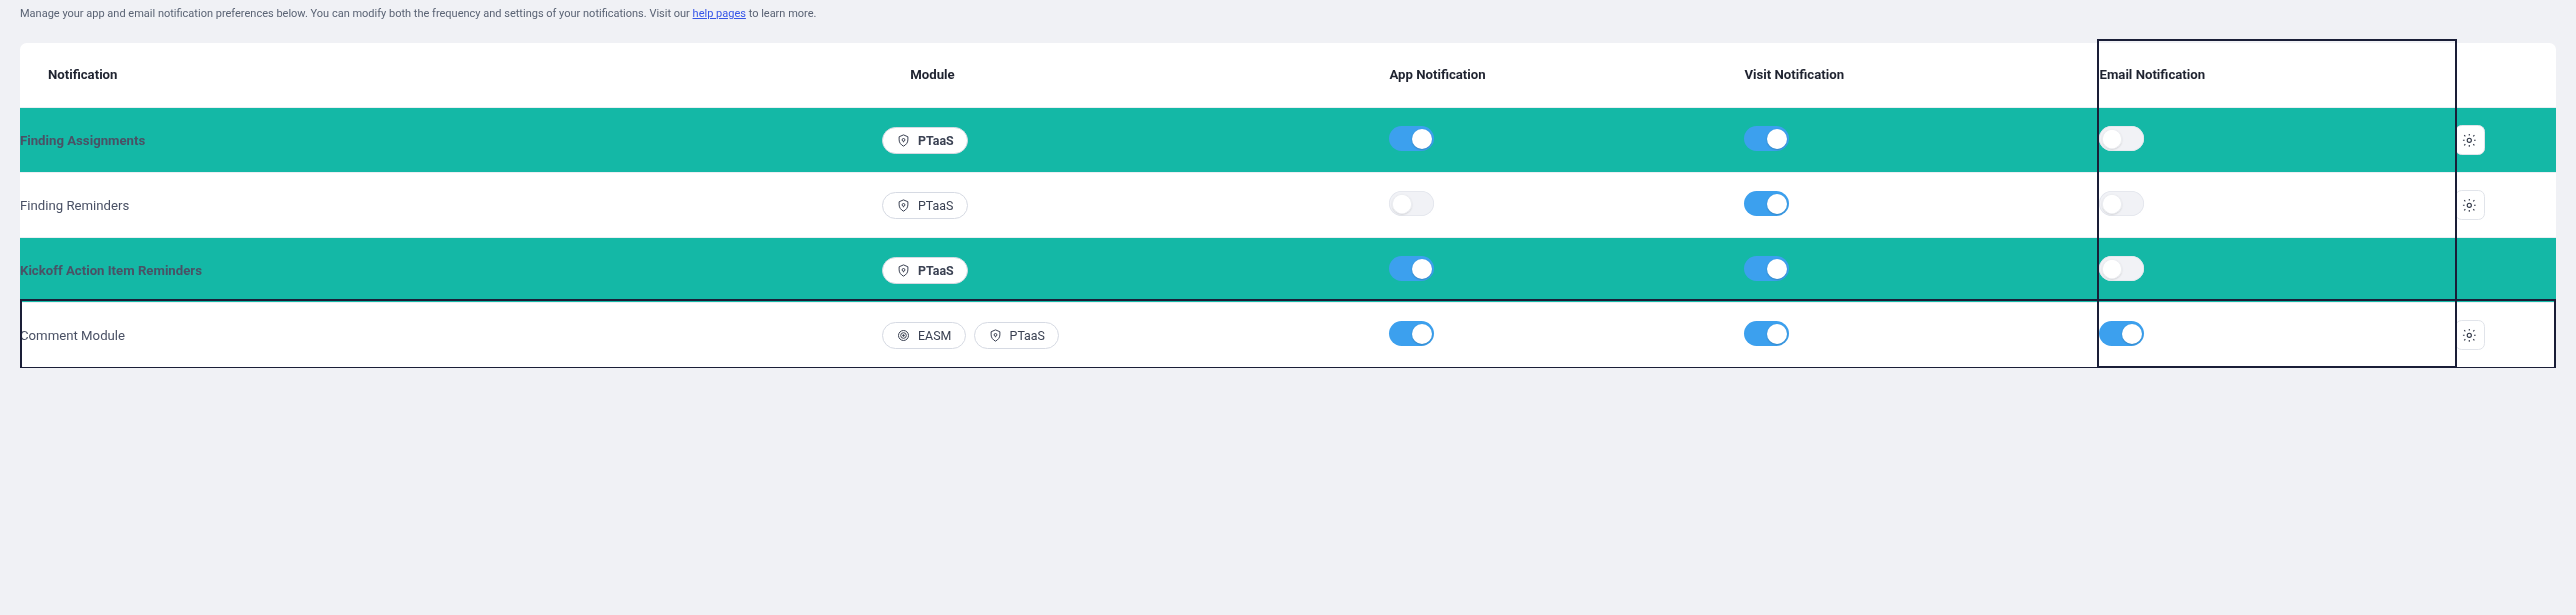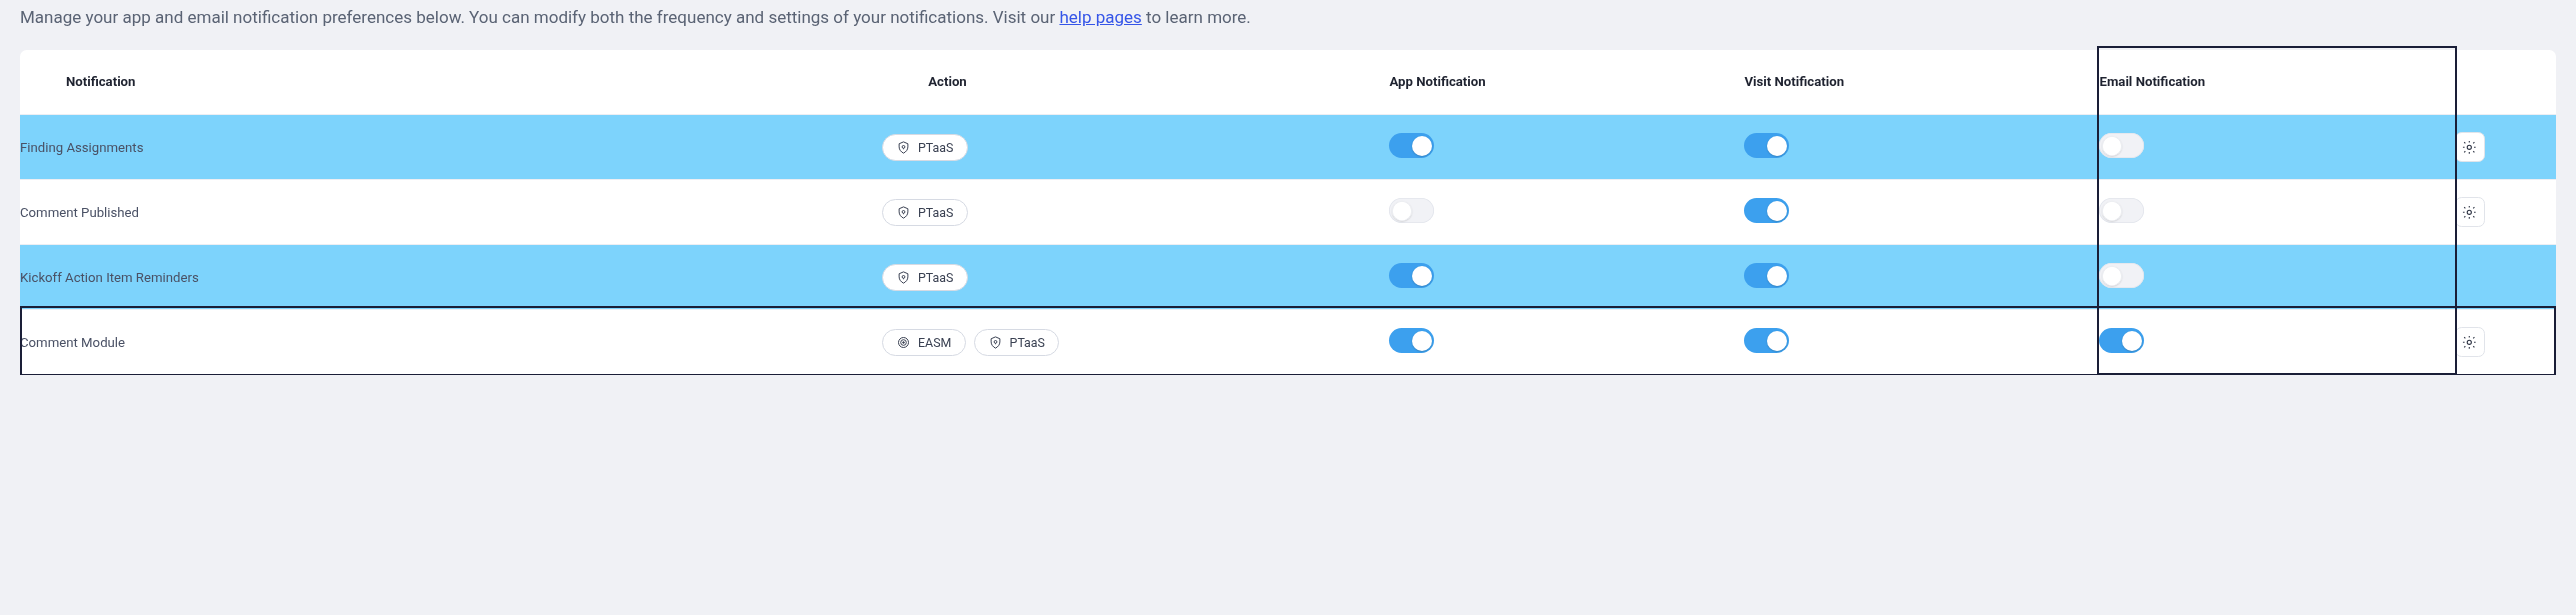--- a/index.html
+++ b/index.html
@@ -13,21 +13,21 @@
   .page {
     padding: 6.6px 20px 0 20px;
   }
   .page-title {
     font-size: 25px;
     font-weight: 600;
     color: #2a2f3c;
     margin: 0 0 11.6px 0;
   }
   .page-desc {
-    font-size: 17px;
+    font-size: 11px;
     color: #5a6374;
     margin: 0 0 23px 0;
   }
   .page-desc a {
     color: #3555e8;
     text-decoration: underline;
   }
 
   .settings-card {
     background: #fff;
@@ -62,31 +62,31 @@
     text-align: left;
     vertical-align: middle;
     padding: 0;
   }
   table.nt thead th {
     height: 65px;
     font-size: 13.2px;
     font-weight: 700;
     color: #1f2330;
     border-bottom: 0.8px solid #eceef3;
-    padding-left: 46px;
+    padding-left: 28px;
   }
   table.nt thead th.center { text-align: left; padding-left: 0; }
   table.nt thead th.gear-col { width: 83px; }
 
   table.nt tbody tr {
     border-top: 0.8px solid #eceef3;
     height: 65px;
   }
   table.nt tbody tr:first-child { border-top: none; }
-  table.nt tbody tr.alt { background: #7dd3fc; }
+  table.nt tbody tr.alt { background: #14b8a6; font-weight: bold; }
 
   td.name-cell {
     font-size: 13.2px;
     color: #4a5165;
     padding-left: 40px;
   }
 
   td.module-cell { padding-left: 40px; }
   .chips { display: flex; gap: 8.3px; }
   .chip {
@@ -164,21 +164,21 @@
         <col style="width:34%">
         <col style="width:20%">
         <col style="width:14%">
         <col style="width:14%">
         <col style="width:14%">
         <col style="width:83px">
       </colgroup>
       <thead>
         <tr>
           <th>Notification</th>
-          <th>Action</th>
+          <th>Module</th>
           <th class="center" id="th-app">App Notification</th>
           <th class="center" id="th-email">Visit Notification</th>
           <th class="center" id="th-slack">Email Notification</th>
           <th class="gear-col"></th>
         </tr>
       </thead>
       <tbody id="tbody">
           <tr class="alt">
             <td class="name-cell">Finding Assignments</td>
             <td class="module-cell">
@@ -197,21 +197,21 @@
             <td class="toggle-cell"><span class="toggle on"><span class="track"></span><span class="knob"></span></span></td>
             <td class="toggle-cell"><span class="toggle"><span class="track"></span><span class="knob"></span></span></td>
             <td class="gear-cell"><span class="gear-btn">
                 <svg style="" viewBox="0 0 24 24" fill="none" stroke="#2f3545" stroke-width="1.6">
   <circle cx="12" cy="12" r="3"></circle>
   <path d="M12 2.8v2.4M12 18.8v2.4M4.6 4.6l1.7 1.7M17.7 17.7l1.7 1.7M2.8 12h2.4M18.8 12h2.4M4.6 19.4l1.7-1.7M17.7 6.3l1.7-1.7"></path>
 </svg>
               </span></td>
           </tr>
           <tr>
-            <td class="name-cell">Comment Published</td>
+            <td class="name-cell">Finding Reminders</td>
             <td class="module-cell">
               <div class="chips">
                 <span class="chip">
                   <svg style="" viewBox="0 0 24 24" fill="none" stroke="#3a4152" stroke-width="1.6">
   <path d="M12 3l7 3v5c0 4.5-3 8-7 10-4-2-7-5.5-7-10V6l7-3z"></path>
   <circle cx="12" cy="11" r="2.2"></circle>
   <path d="M12 13.2v1.6"></path>
 </svg>
                   <span>PTaaS</span>
                 </span>

